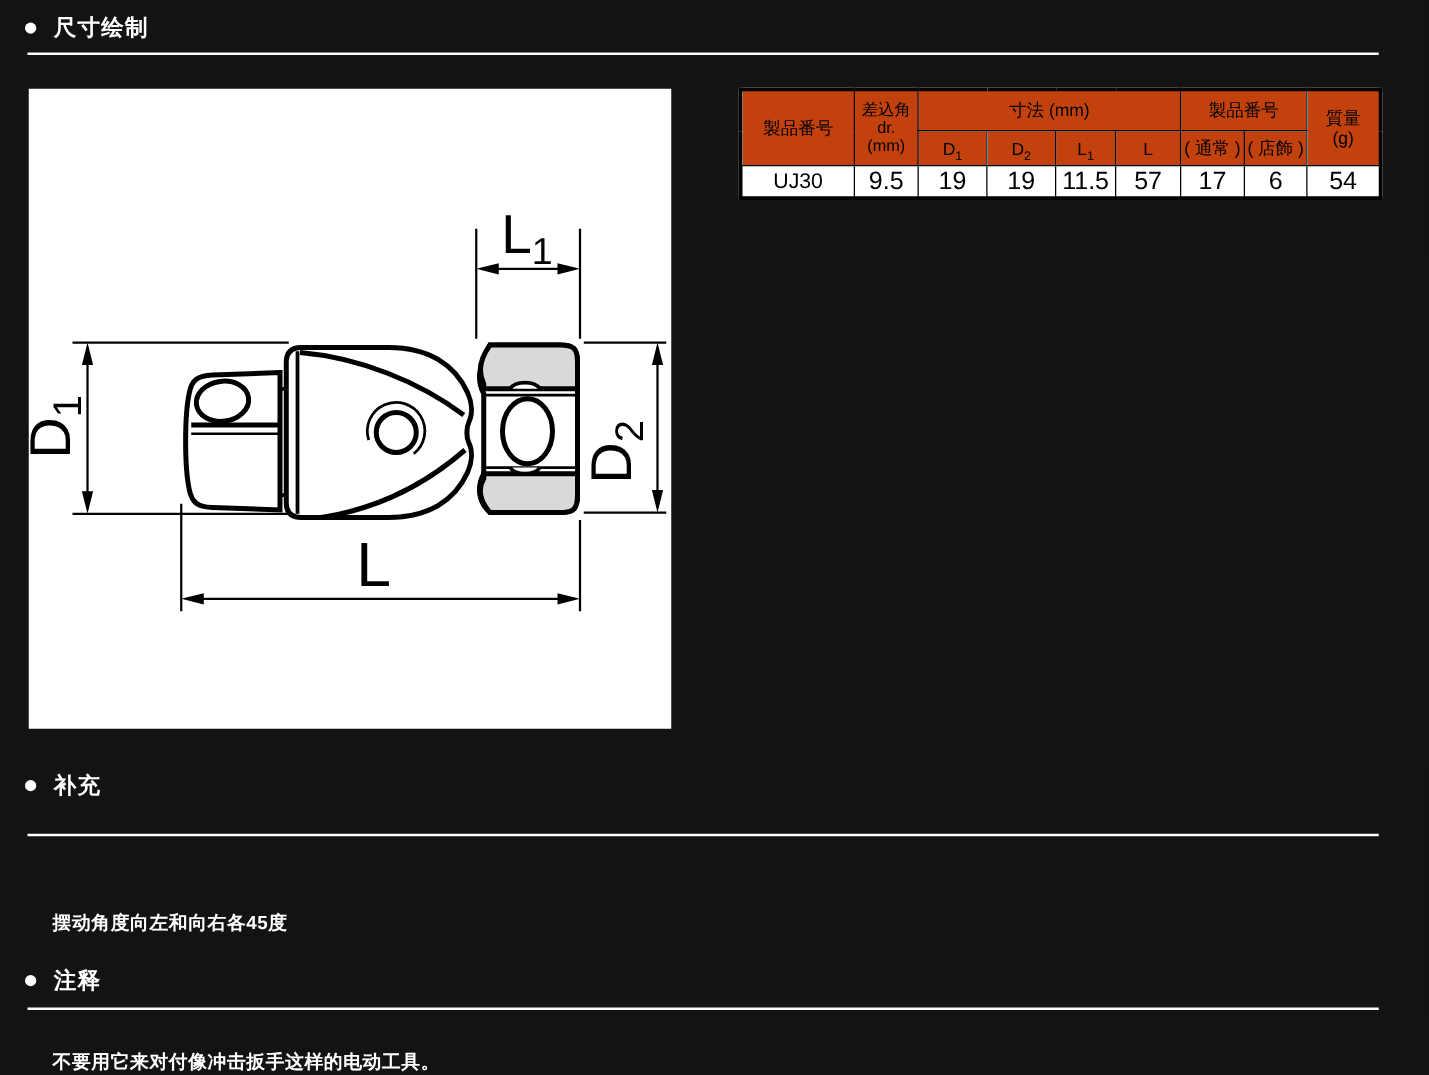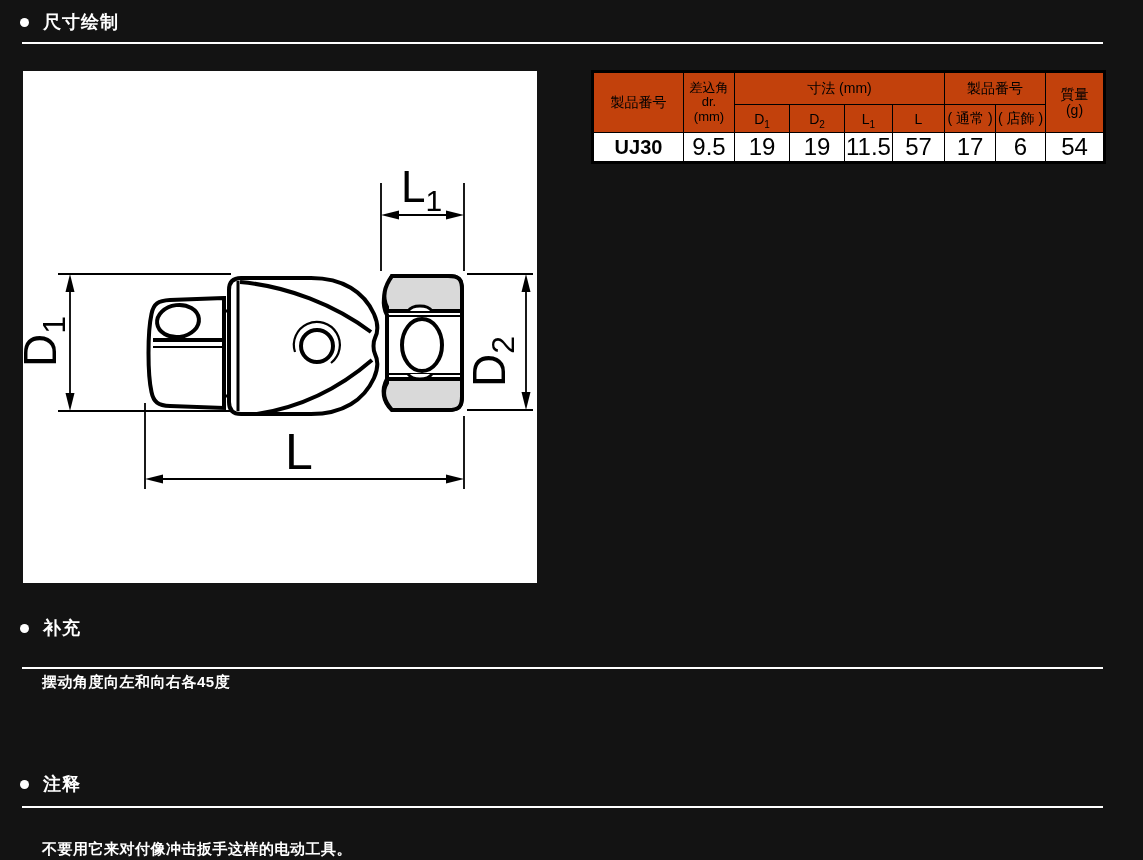--- a/index.html
+++ b/index.html
@@ -42,22 +42,22 @@
   .spec-table th,.spec-table td{
     border:1.5px solid #000;text-align:center;vertical-align:middle;
     padding:0;color:#000;overflow:hidden;
   }
   .spec-table thead th{
     background:#c2410c;font-weight:normal;font-size:14px;
   }
   .hrow1 th{height:31px;}
   .hrow2 th{height:27px;font-size:13.5px;}
   .spec-table tbody tr{height:26px;}
-  .spec-table td{font-size:24px;}
-  td.product{font-weight:bold;font-size:20px;}
+  .spec-table td{font-size:20px;}
+  td.product{font-weight:normal;font-size:17px;}
   .stack{line-height:1.12;font-size:13px;}
   .spec-table sub{font-size:10px;line-height:0;}
   svg text{fill:#000;font-family:"Liberation Sans", sans-serif;}
 </style>
 </head>
 <body>
 
 <div class="section-header" style="top:10px;">
   <span class="bullet"></span>
   <span class="section-title">尺寸绘制</span>
@@ -184,20 +184,20 @@
       <td>54</td>
     </tr>
   </tbody>
 </table>
 
 <div class="section-header" style="top:616px;">
   <span class="bullet"></span>
   <span class="section-title">补充</span>
 </div>
 <div class="rule" style="top:667px;"></div>
-<div class="note-text" style="top:673px;">摆动角度向左和向右各45度</div>
+<div class="note-text" style="top:729px;">摆动角度向左和向右各45度</div>
 
 <div class="section-header" style="top:772px;align-items:center;">
   <span class="bullet"></span>
   <span class="section-title">注释</span>
 </div>
 <div class="rule" style="top:806px;"></div>
 <div class="note-text" style="top:840px;font-family:Liberation Serif, serif;">不要用它来对付像冲击扳手这样的电动工具。</div>
 
 </body></html>

